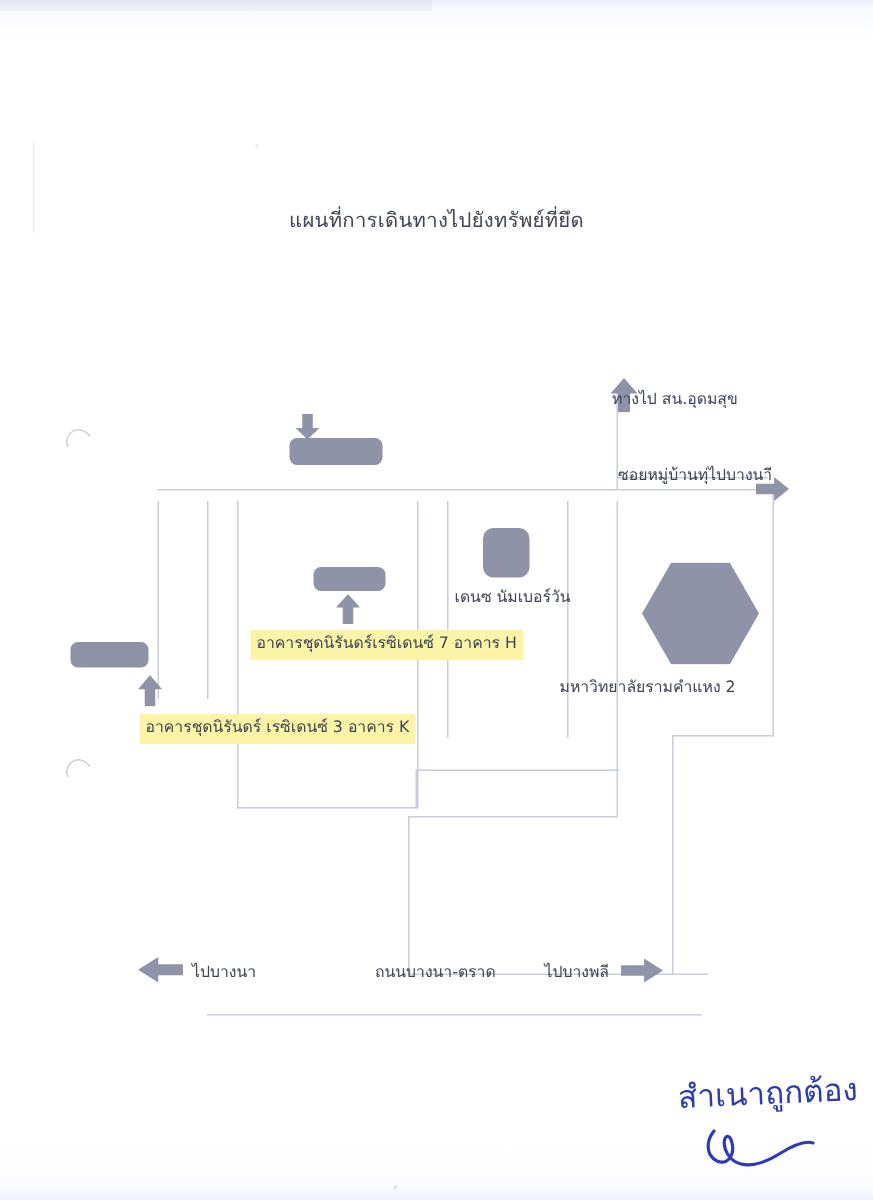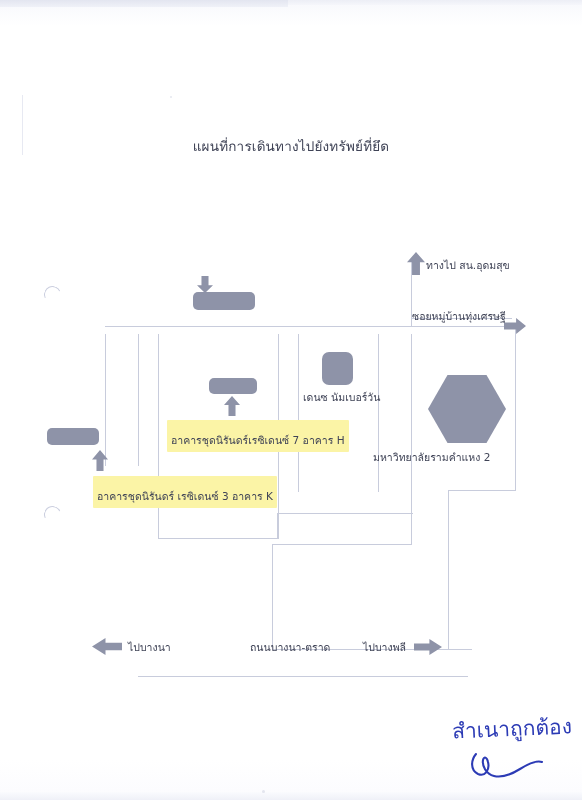--- a/index.html
+++ b/index.html
@@ -117,21 +117,21 @@
   }
 
   .lbl {
     position: absolute;
     font-size: 10.5px;
     color: #3f4356;
     white-space: nowrap;
   }
   .lbl.hl {
     background: #fbf4a6;
-    padding: 12px 4px 3px 4px;
+    padding: 0 4px 3px 4px;
     border-radius: 1px;
   }
 
   .stamp {
     position: absolute;
     color: #2c3bb5;
     font-size: 21px;
     white-space: nowrap;
     transform: rotate(-2.5deg);
   }
@@ -193,23 +193,23 @@
 
   <div class="arrow down" style="left:197px; top:276px; width:16px; height:17px;"></div>
   <div class="arrow up" style="left:224px; top:396px; width:16px; height:20px;"></div>
   <div class="arrow up" style="left:92px; top:450px; width:16px; height:21px;"></div>
   <div class="arrow up" style="left:407px; top:252px; width:18px; height:23px;"></div>
   <div class="arrow right" style="left:504px; top:318px; width:22px; height:16px;"></div>
   <div class="arrow left" style="left:92px; top:638px; width:30px; height:17px;"></div>
   <div class="arrow right" style="left:414px; top:639px; width:28px; height:16px;"></div>
 
 
-  <div class="lbl" style="left:426px; top:257px;">ทางไป สน.อุดมสุข</div>
-
-  <div class="lbl" style="left:412px; top:308px;">ซอยหมู่บ้านทุ่งเศรษฐี</div>
+  <div class="lbl" style="left:408px; top:257px;">ทางไป สน.อุดมสุข</div>
+
+  <div class="lbl" style="left:412px; top:308px;">ซอยหมู่บ้านทุ่ไปบางนาี</div>
 
   <div class="lbl" style="left:303px; top:389px;">เดนซ นัมเบอร์วัน</div>
 
   <div class="lbl hl" style="left:167px; top:420px;">อาคารชุดนิรันดร์เรซิเดนซ์ 7 อาคาร H</div>
 
   <div class="lbl hl" style="left:93px; top:476px;">อาคารชุดนิรันดร์ เรซิเดนซ์ 3 อาคาร K</div>
 
   <div class="lbl" style="left:373px; top:449px;">มหาวิทยาลัยรามคำแหง 2</div>
 
   <div class="lbl" style="left:128px; top:639px;">ไปบางนา</div>

